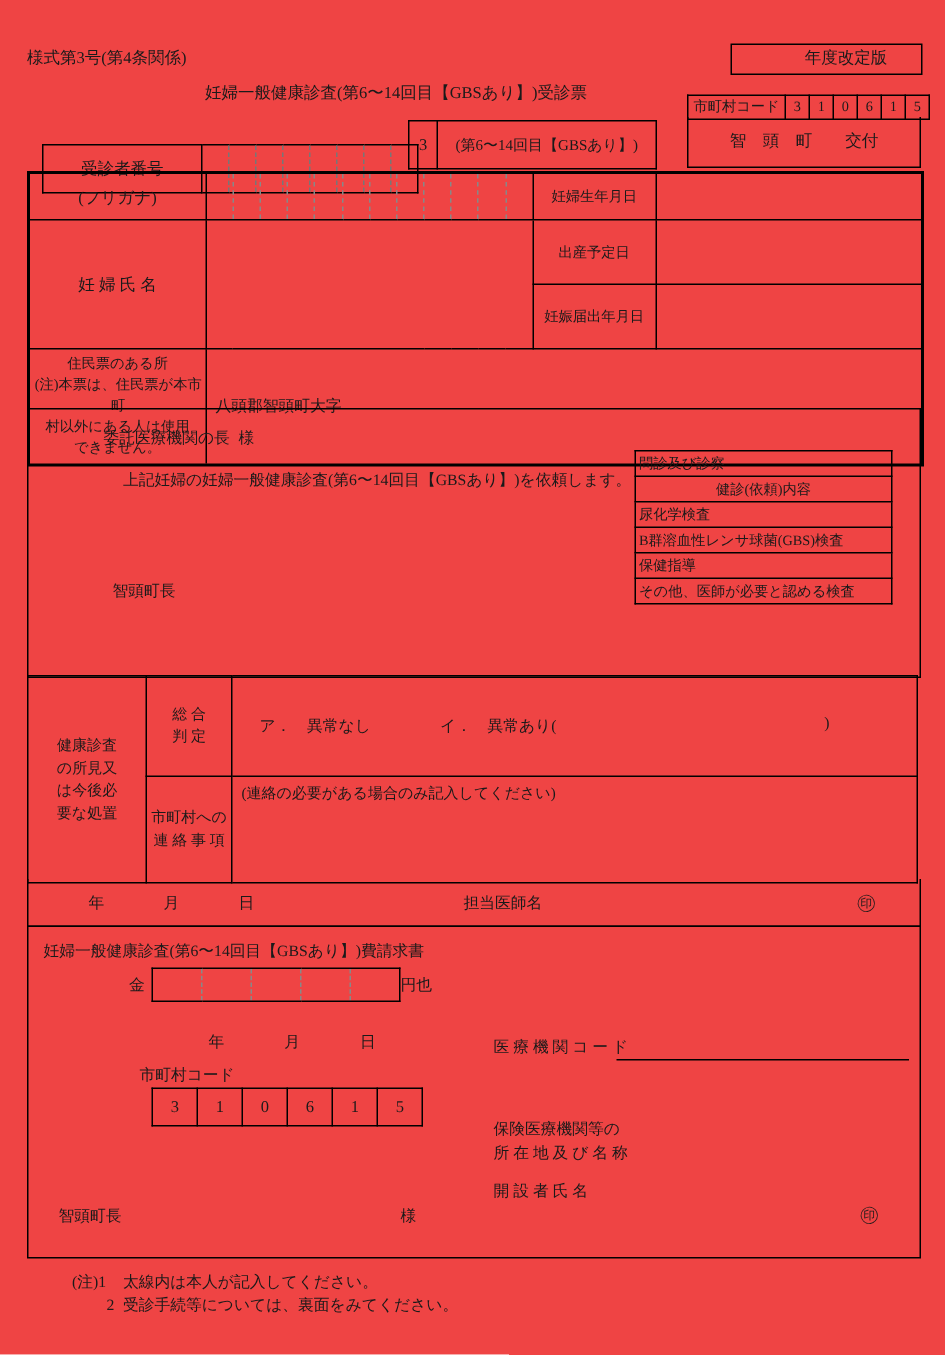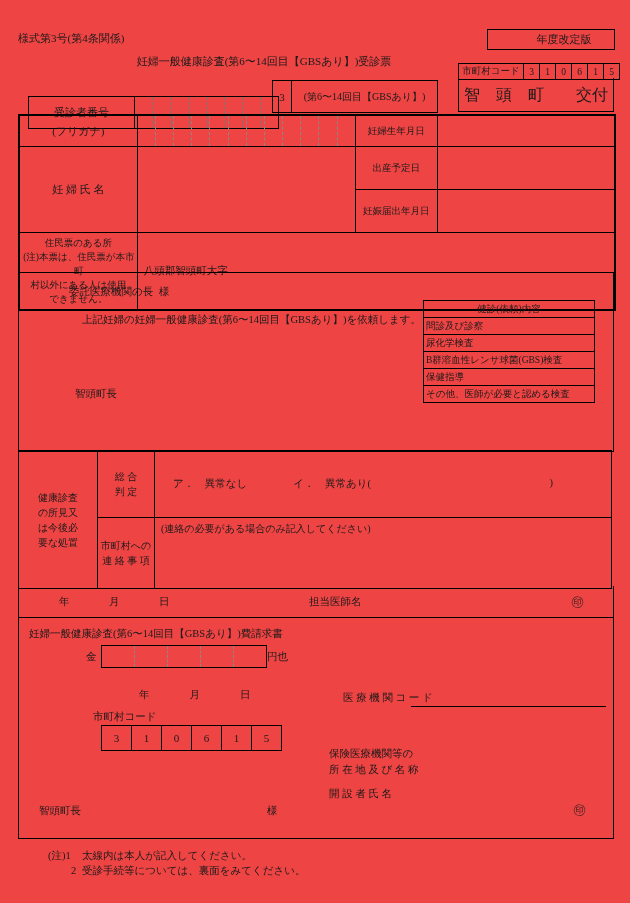--- a/index.html
+++ b/index.html
@@ -75,21 +75,21 @@
     width: 64px; height: 15px; font-size: 9.5px;
     text-align: center;
   }
   #muni-code-table td.dg {
     width: 15px; height: 15px; font-size: 9.5px; text-align: center;
   }
   #issuer-box {
     left: 458px; top: 78px;
     width: 154px; height: 33px;
     border: 1px solid #000; border-top: none;
-    font-size: 16px; line-height: 33px; text-align: center;
+    font-size: 11px; line-height: 33px; text-align: center;
   }
 
   
   #personal-block {
     left: 18px; top: 114px;
     width: 594px;
     border: 2px solid #000;
   }
   #personal-table { width: 100%; }
   #personal-table td { border: 1px solid #000; }
@@ -171,21 +171,21 @@
   #claim-line { left: 80px; top: 55px; font-size: 10.5px; }
   #claim-date { left: 120px; top: 70px; font-size: 10.5px; }
   #claim-date .dm { margin-left: 40px; }
   #inv-muni-label { left: 74px; top: 92px; font-size: 10.5px; }
   #inv-muni-table { left: 82px; top: 107px; }
   #inv-muni-table td {
     width: 29px; height: 24px;
     border: 1px solid #000;
     text-align: center; font-size: 11px;
   }
-  #mi-code-label { left: 310px; top: 73px; font-size: 10.5px; margin-left: 14px; }
+  #mi-code-label { left: 310px; top: 73px; font-size: 10.5px; }
   #mi-code-line {
     left: 392px; top: 88px; width: 195px;
     border-bottom: 1px solid #000;
   }
   #ins-addr-label { left: 310px; top: 128px; font-size: 10.5px; line-height: 16px; }
   #founder-label { left: 310px; top: 169px; font-size: 10.5px; }
   #inv-mayor { left: 20px; top: 186px; font-size: 10.5px; }
   #inv-sama  { left: 248px; top: 186px; font-size: 10.5px; }
   #inv-seal  { left: 554px; top: 183px; font-size: 13px; }
 
@@ -316,24 +316,24 @@
 
   <div class="abs" id="request-block">
     <div class="abs" id="entrust-line">委託医療機関の長</div>
     <div class="abs" id="entrust-sama">様</div>
     <div class="abs" id="request-line">上記妊婦の妊婦一般健康診査(第6〜14回目【GBSあり】)を依頼します。</div>
     <div class="abs" id="mayor-line">智頭町長</div>
 
     <table class="abs tbl" id="exam-content-table">
       <tbody>
           <tr>
+        <td>問診及び診察</td>
+      </tr>
+      <tr>
         <td class="head">健診(依頼)内容</td>
-      </tr>
-      <tr>
-        <td>問診及び診察</td>
       </tr>
       <tr>
         <td>尿化学検査</td>
       </tr>
       <tr>
         <td>B群溶血性レンサ球菌(GBS)検査</td>
       </tr>
       <tr>
         <td>保健指導</td>
       </tr>

